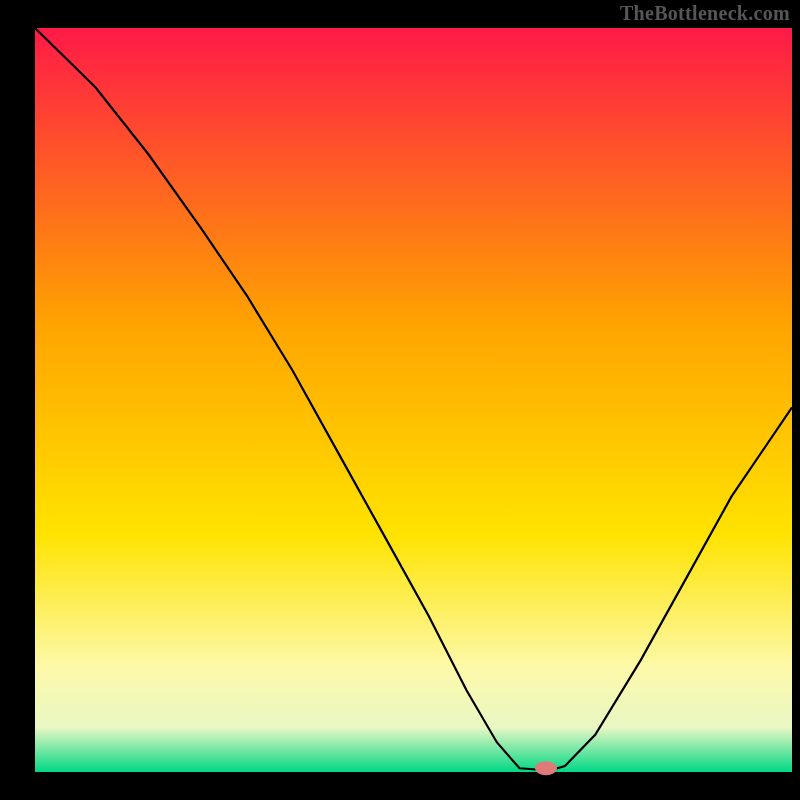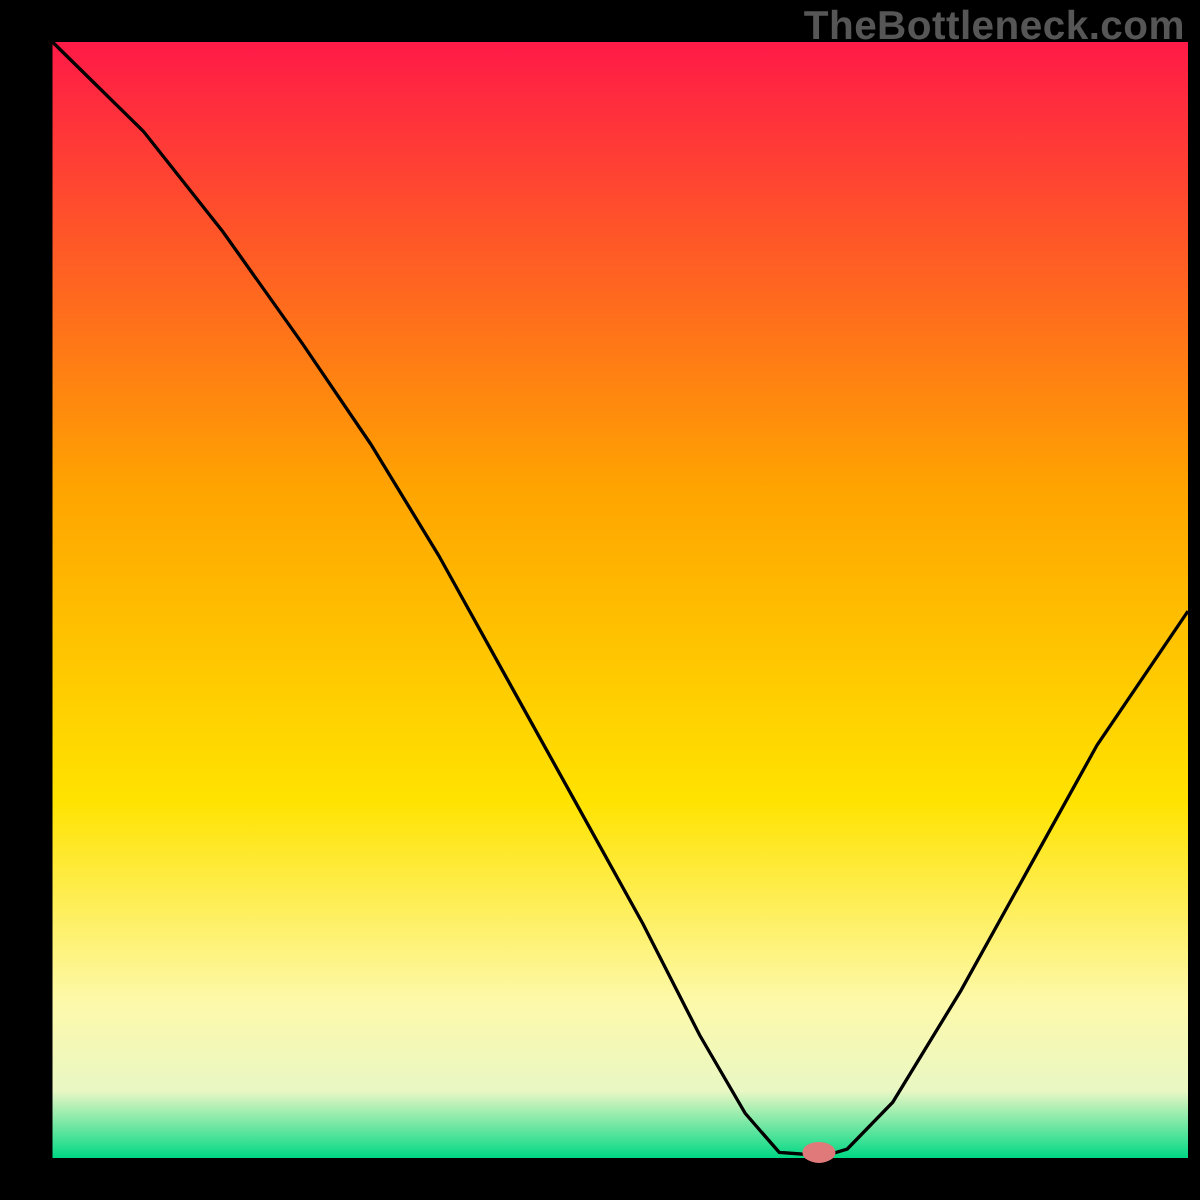--- a/index.html
+++ b/index.html
@@ -13,22 +13,22 @@
   .frame {
     position: relative;
     width: 800px;
     height: 800px;
     background: #000;
   }
   .watermark {
     position: absolute;
     top: 2px;
     right: 10px;
-    font-family: Liberation Sans, sans-serif;
-    font-size: 27px;
+    font-family: Liberation Serif, serif;
+    font-size: 20px;
     color: #565656;
     letter-spacing: 0.3px;
     font-weight: 600;
   }
   svg {
     display: block;
   }
 </style>
 </head>
 <body>

